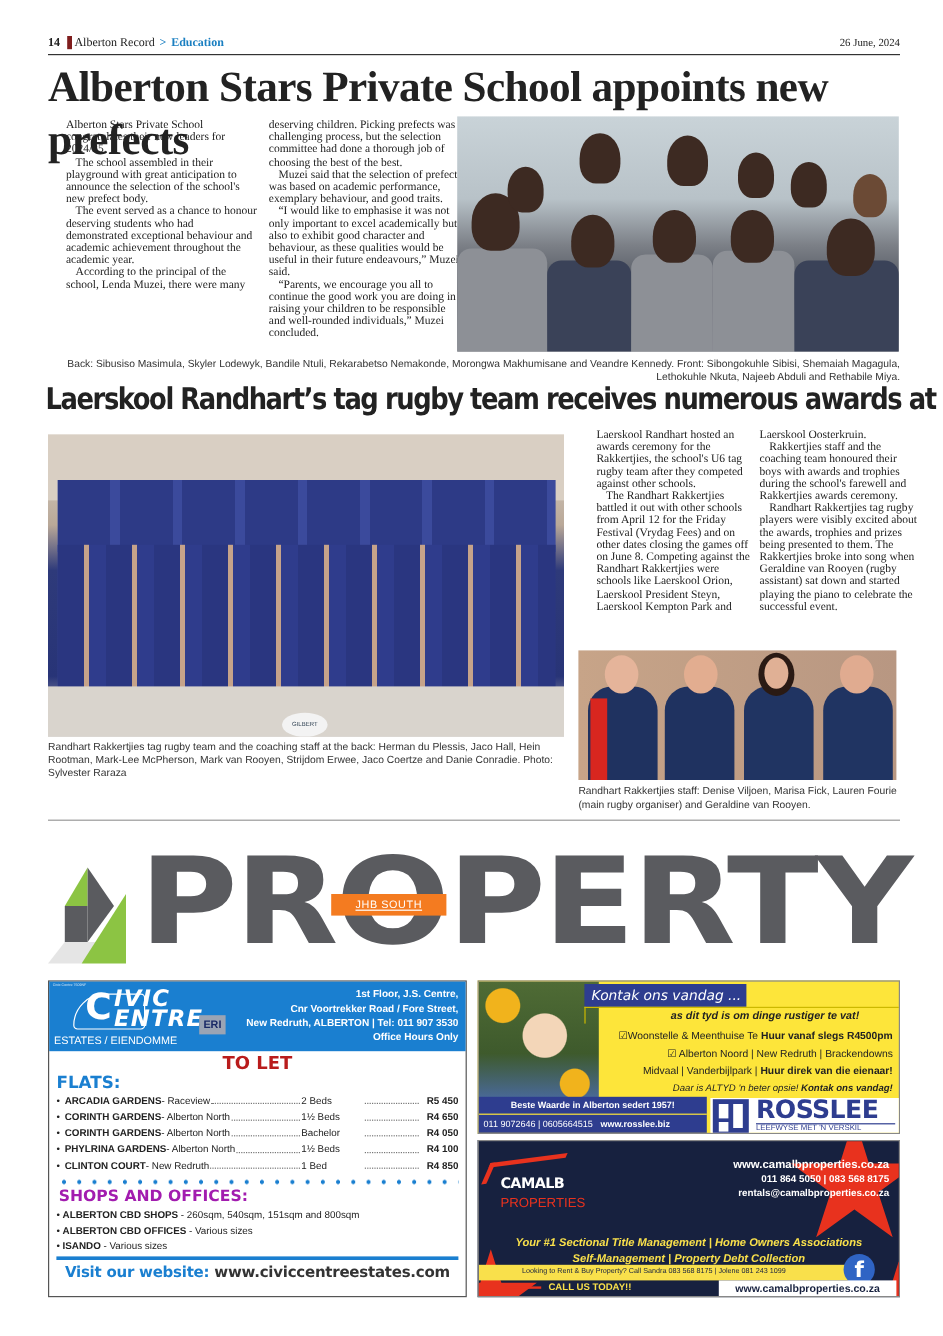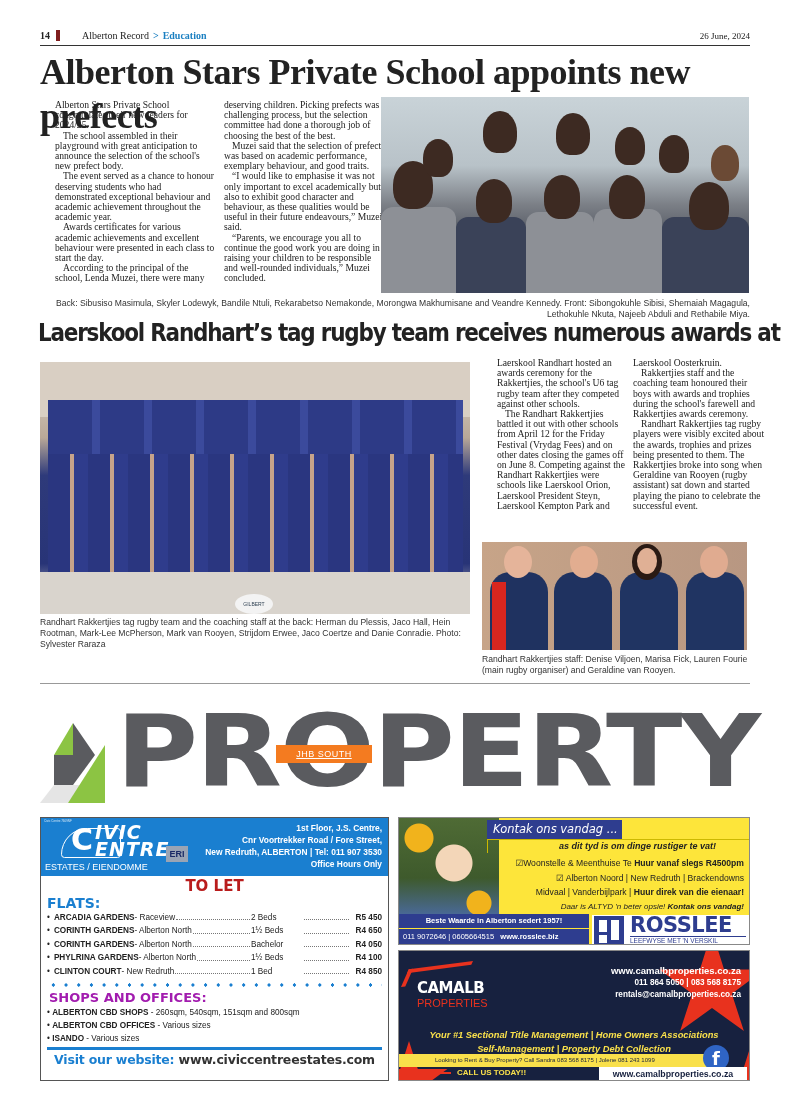--- a/index.html
+++ b/index.html
@@ -1,21 +1,21 @@
 <!DOCTYPE html>
 <html><head>
 <meta charset="utf-8">
 <style>
   * { box-sizing: border-box; margin: 0; padding: 0; }
   body { width: 786px; height: 1113px; background: #ffffff; position: relative; overflow: hidden; font-family: "Liberation Serif", serif; color: #222; }
   .abs { position: absolute; }
 
   
   .folio { left: 40px; top: 30px; width: 710px; height: 16px; font-size: 10px; display: flex; align-items: baseline; border-bottom: 1.5px solid #333; }
-  .folio .pg { font-weight: bold; margin-right: 22px; padding-right: 6px; border-right: 4px solid #7f1d1d; }
+  .folio .pg { font-weight: bold; margin-right: 2px; padding-right: 6px; border-right: 4px solid #7f1d1d; }
   .folio .sec { color: #1a7fc1; font-weight: bold; }
   .folio .date { margin-left: auto; font-size: 9px; }
 
   .headline1 { left: 40px; top: 50px; width: 710px; font-size: 36px; line-height: 44px; letter-spacing: -0.5px; font-family: "Liberation Serif", serif; }
 
   .col { font-size: 9.6px; line-height: 10.2px; text-align: left; margin-left: 15px; }
   .col p { text-indent: 8px; }
   .col p.first { text-indent: 0; }
 
   .photo1 { left: 381px; top: 97px; width: 368px; height: 196px; background: linear-gradient(180deg,#c9d3d8 0%,#b8c2c8 35%,#7b7f86 55%,#4a4f5a 75%,#7d8088 100%); overflow: hidden; }
@@ -75,21 +75,21 @@
   .ross-bottom .t1 { text-align: center; font-weight: bold; line-height: 14px; border-bottom: 1px solid #fde53a; }
   .ross-bottom .t2 { padding-left: 4px; line-height: 16px; }
   .ross-logo { position: absolute; left: 193px; top: 97px; width: 158px; height: 31px; background: #fff; }
   .ross-mark { position: absolute; left: 2px; top: 1px; width: 30px; height: 29px; background: #2e3d8f; }
   .ross-name { position: absolute; left: 38px; top: -2px; font-family: "DejaVu Sans", sans-serif; font-weight: bold; font-size: 21px; color: #2e3d8f; letter-spacing: -0.5px; }
   .ross-tag { position: absolute; left: 38px; top: 21px; font-size: 6.5px; color: #2e3d8f; border-top: 1px solid #2e3d8f; width: 116px; }
 
   
   .camalb { left: 398px; top: 950px; width: 352px; height: 131px; background: #17213f; border: 1px solid #888; overflow: hidden; font-family: "Liberation Sans", sans-serif; color: #fff; }
   .star { position: absolute; background: #e8321e; clip-path: polygon(50% 0%,61% 35%,98% 35%,68% 57%,79% 91%,50% 70%,21% 91%,32% 57%,2% 35%,39% 35%); }
-  .cam-name { position: absolute; left: 18px; top: 28px; font-family: "DejaVu Sans", sans-serif; font-weight: bold; font-size: 15px; letter-spacing: -0.5px; }
+  .cam-name { position: absolute; left: 18px; top: 28px; font-family: "DejaVu Sans", sans-serif; font-weight: bold; font-size: 12px; letter-spacing: -0.5px; }
   .cam-props { position: absolute; left: 18px; top: 46px; font-size: 11px; color: #e8321e; }
   .cam-roof { position: absolute; left: 8px; top: 14px; width: 60px; height: 18px; border-top: 4px solid #e8321e; border-left: 4px solid #e8321e; transform: skewX(-30deg) rotate(-8deg); }
   .cam-contact { position: absolute; right: 8px; top: 14px; text-align: right; font-size: 8.2px; font-weight: bold; line-height: 12px; }
   .cam-contact .url { font-size: 9.5px; }
   .cam-tag { position: absolute; left: 0; top: 77px; width: 100%; text-align: center; font-size: 9.3px; font-weight: bold; color: #f9e04b; line-height: 14px; font-style: italic; }
   .cam-yellow { position: absolute; left: 0; top: 103px; width: 312px; height: 13px; background: #f9e04b; color: #17213f; font-size: 6px; line-height: 13px; padding-left: 36px; }
   .cam-call { position: absolute; left: 58px; top: 117px; font-size: 8px; font-weight: bold; color: #f9e04b; }
   .cam-url2 { position: absolute; right: 2px; top: 116px; width: 148px; height: 14px; background: #fff; color: #17213f; font-size: 8.8px; font-weight: bold; text-align: center; line-height: 14px; }
   .fb { position: absolute; right: 20px; top: 94px; width: 26px; height: 26px; border-radius: 50%; background: #2f64c4; color: #fff; font-family: "DejaVu Sans", sans-serif; font-weight: bold; font-size: 18px; text-align: center; line-height: 28px; }
 </style>
@@ -103,21 +103,20 @@
   <span class="sec" style="margin-left:4px">Education</span>
   <span class="date">26 June, 2024</span>
 </div>
 
 <h1 class="abs headline1">Alberton Stars Private School appoints new prefects</h1>
 
 <div class="abs col" style="left:40px;top:100px;width:160px;">
   <p class="first">Alberton Stars Private School congratulates their new leaders for 2024/25.</p>
   <p>The school assembled in their playground with great anticipation to announce the selection of the school's new prefect body.</p>
   <p>The event served as a chance to honour deserving students who had demonstrated exceptional behaviour and academic achievement throughout the academic year.</p>
-  <p>Awards certificates for various academic achievements and excellent behaviour were presented in each class to start the day.</p>
   <p>According to the principal of the school, Lenda Muzei, there were many</p>
 </div>
 <div class="abs col" style="left:209px;top:100px;width:162px;">
   <p class="first">deserving children. Picking prefects was a challenging process, but the selection committee had done a thorough job of choosing the best of the best.</p>
   <p>Muzei said that the selection of prefects was based on academic performance, exemplary behaviour, and good traits.</p>
   <p>“I would like to emphasise it was not only important to excel academically but also to exhibit good character and behaviour, as these qualities would be useful in their future endeavours,” Muzei said.</p>
   <p>“Parents, we encourage you all to continue the good work you are doing in raising your children to be responsible and well-rounded individuals,” Muzei concluded.</p>
 </div>
 
 <div class="abs photo1">

